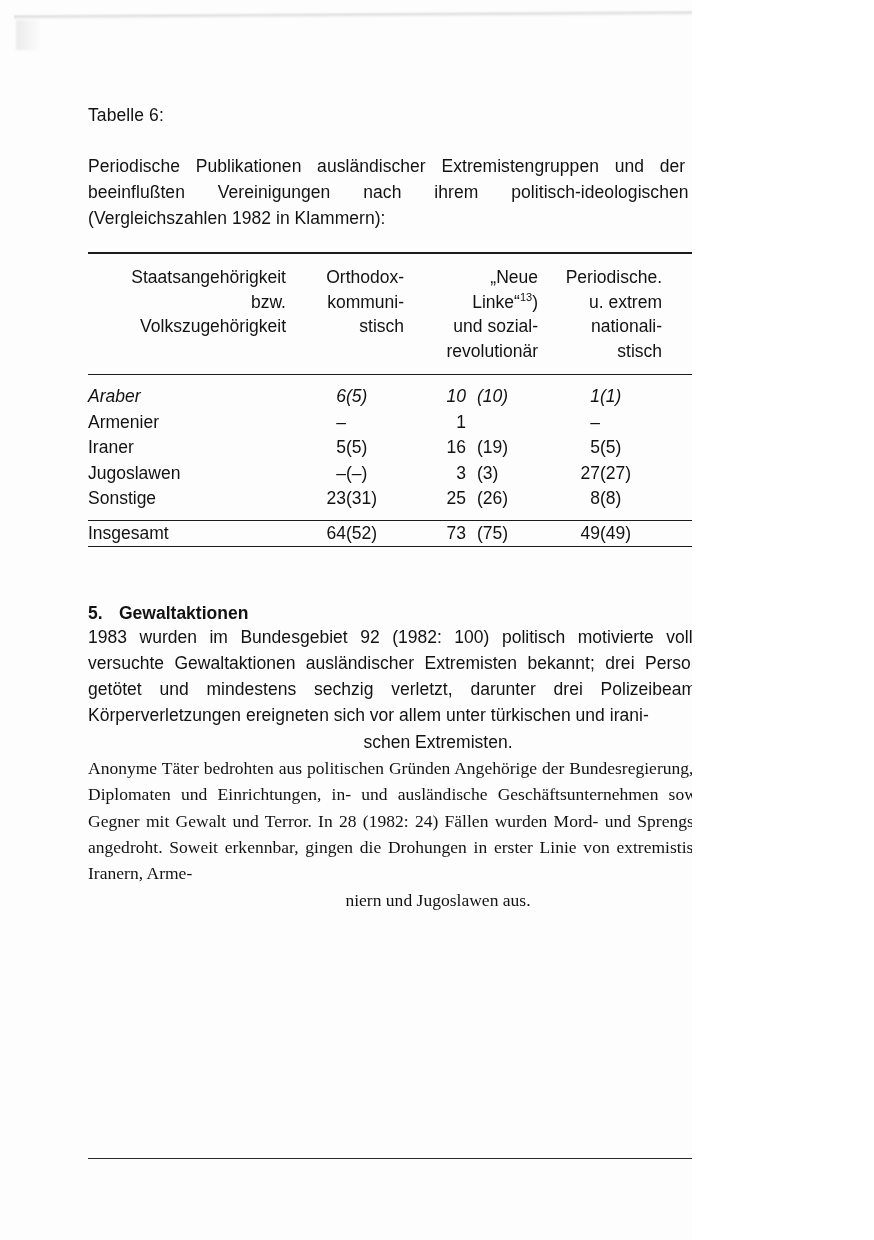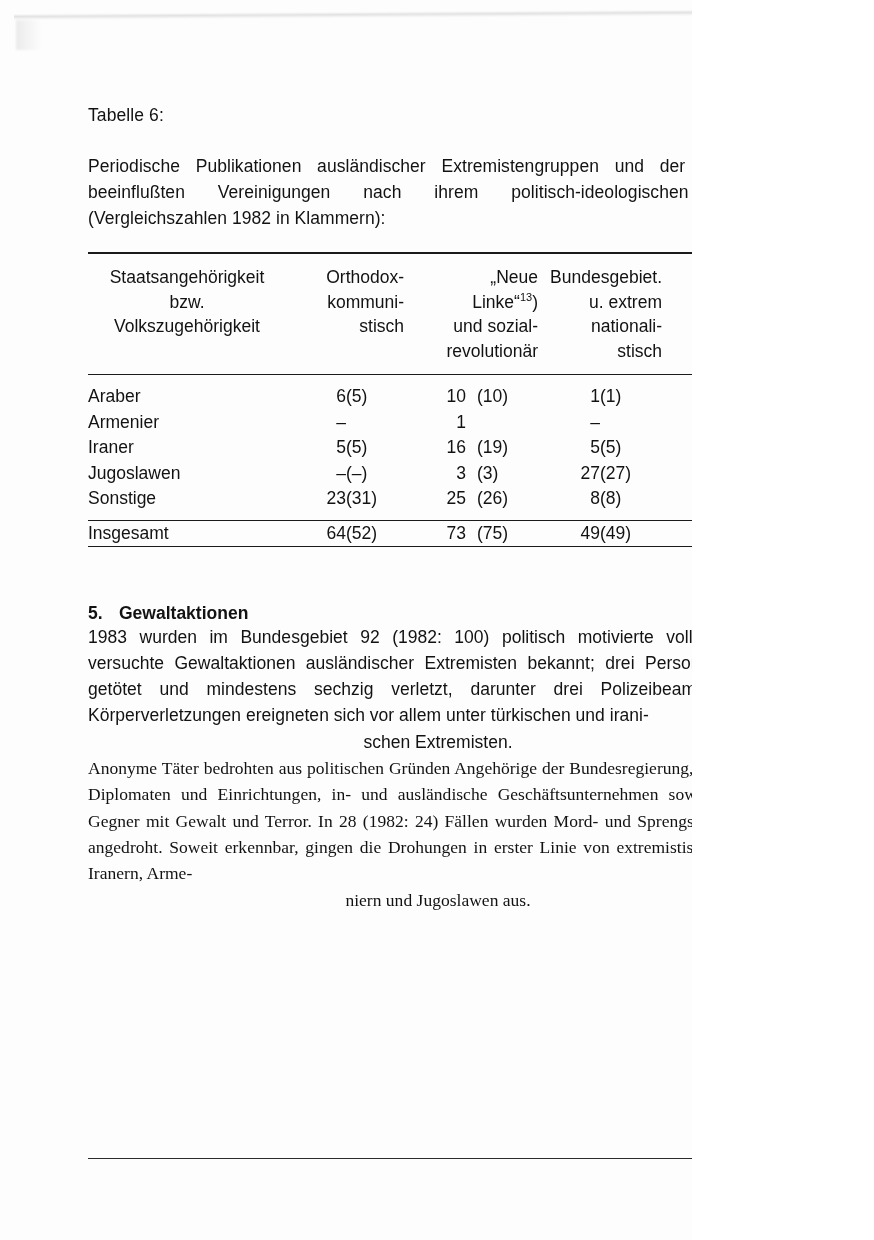--- a/index.html
+++ b/index.html
@@ -74,34 +74,34 @@
   }
   .rule-top td { border-top: 2.6px solid #1b1b1b; height: 0; padding: 0; font-size: 0; line-height: 0; }
   .rule-mid td { border-top: 1.6px solid #1b1b1b; height: 0; padding: 0; font-size: 0; line-height: 0; }
   .rule-bot td { border-top: 1.6px solid #1b1b1b; height: 0; padding: 0; font-size: 0; line-height: 0; }
 
   thead .hdr td {
     padding-top: 11px;
     padding-bottom: 11px;
     line-height: 24.5px;
   }
-  .h-stub { text-align: center; margin-top: 8px; }
+  .h-stub { text-align: right; margin-top: 8px; }
   .h-col  { text-align: right; }
   .h-col.c1 { padding-left: 6px; }
   .sup {
     font-size: 11px;
     vertical-align: super;
     line-height: 0;
   }
 
   tbody.body td {
     line-height: 24.6px;
     padding-top: 1px;
   }
-  tbody.body tr:first-child td { padding-top: 9px; }
+  tbody.body tr:first-child td { padding-top: 9px; font-style: italic; }
   tbody.body tr:last-child td { padding-bottom: 9px; }
   tfoot td {
     line-height: 24.6px;
     padding-top: 10px;
     padding-bottom: 10px;
   }
   td.name { text-align: left; white-space: nowrap; }
   td.num  { text-align: right; white-space: nowrap; }
   td.par  { text-align: left; white-space: nowrap; padding-left: 9px; }
   td.par.wide { padding-left: 11px; }
@@ -208,21 +208,21 @@
             <span>kommuni-</span><br>
             <span>stisch</span>
           </td>
           <td class="h-col" colspan="2">
             <span>„Neue</span><br>
             <span>Linke“</span><span class="sup">13</span><span>)</span><br>
             <span>und sozial-</span><br>
             <span>revolutionär</span>
           </td>
           <td class="h-col" colspan="2">
-            <span>Bundesgebiet.</span><br>
+            <span>Periodische.</span><br>
             <span>u. extrem</span><br>
             <span>nationali-</span><br>
             <span>stisch</span>
           </td>
           <td class="h-col" colspan="2">
             <span>Insgesamt</span>
           </td>
         </tr>
         <tr class="rule-mid">
             <td colspan="9"></td>

